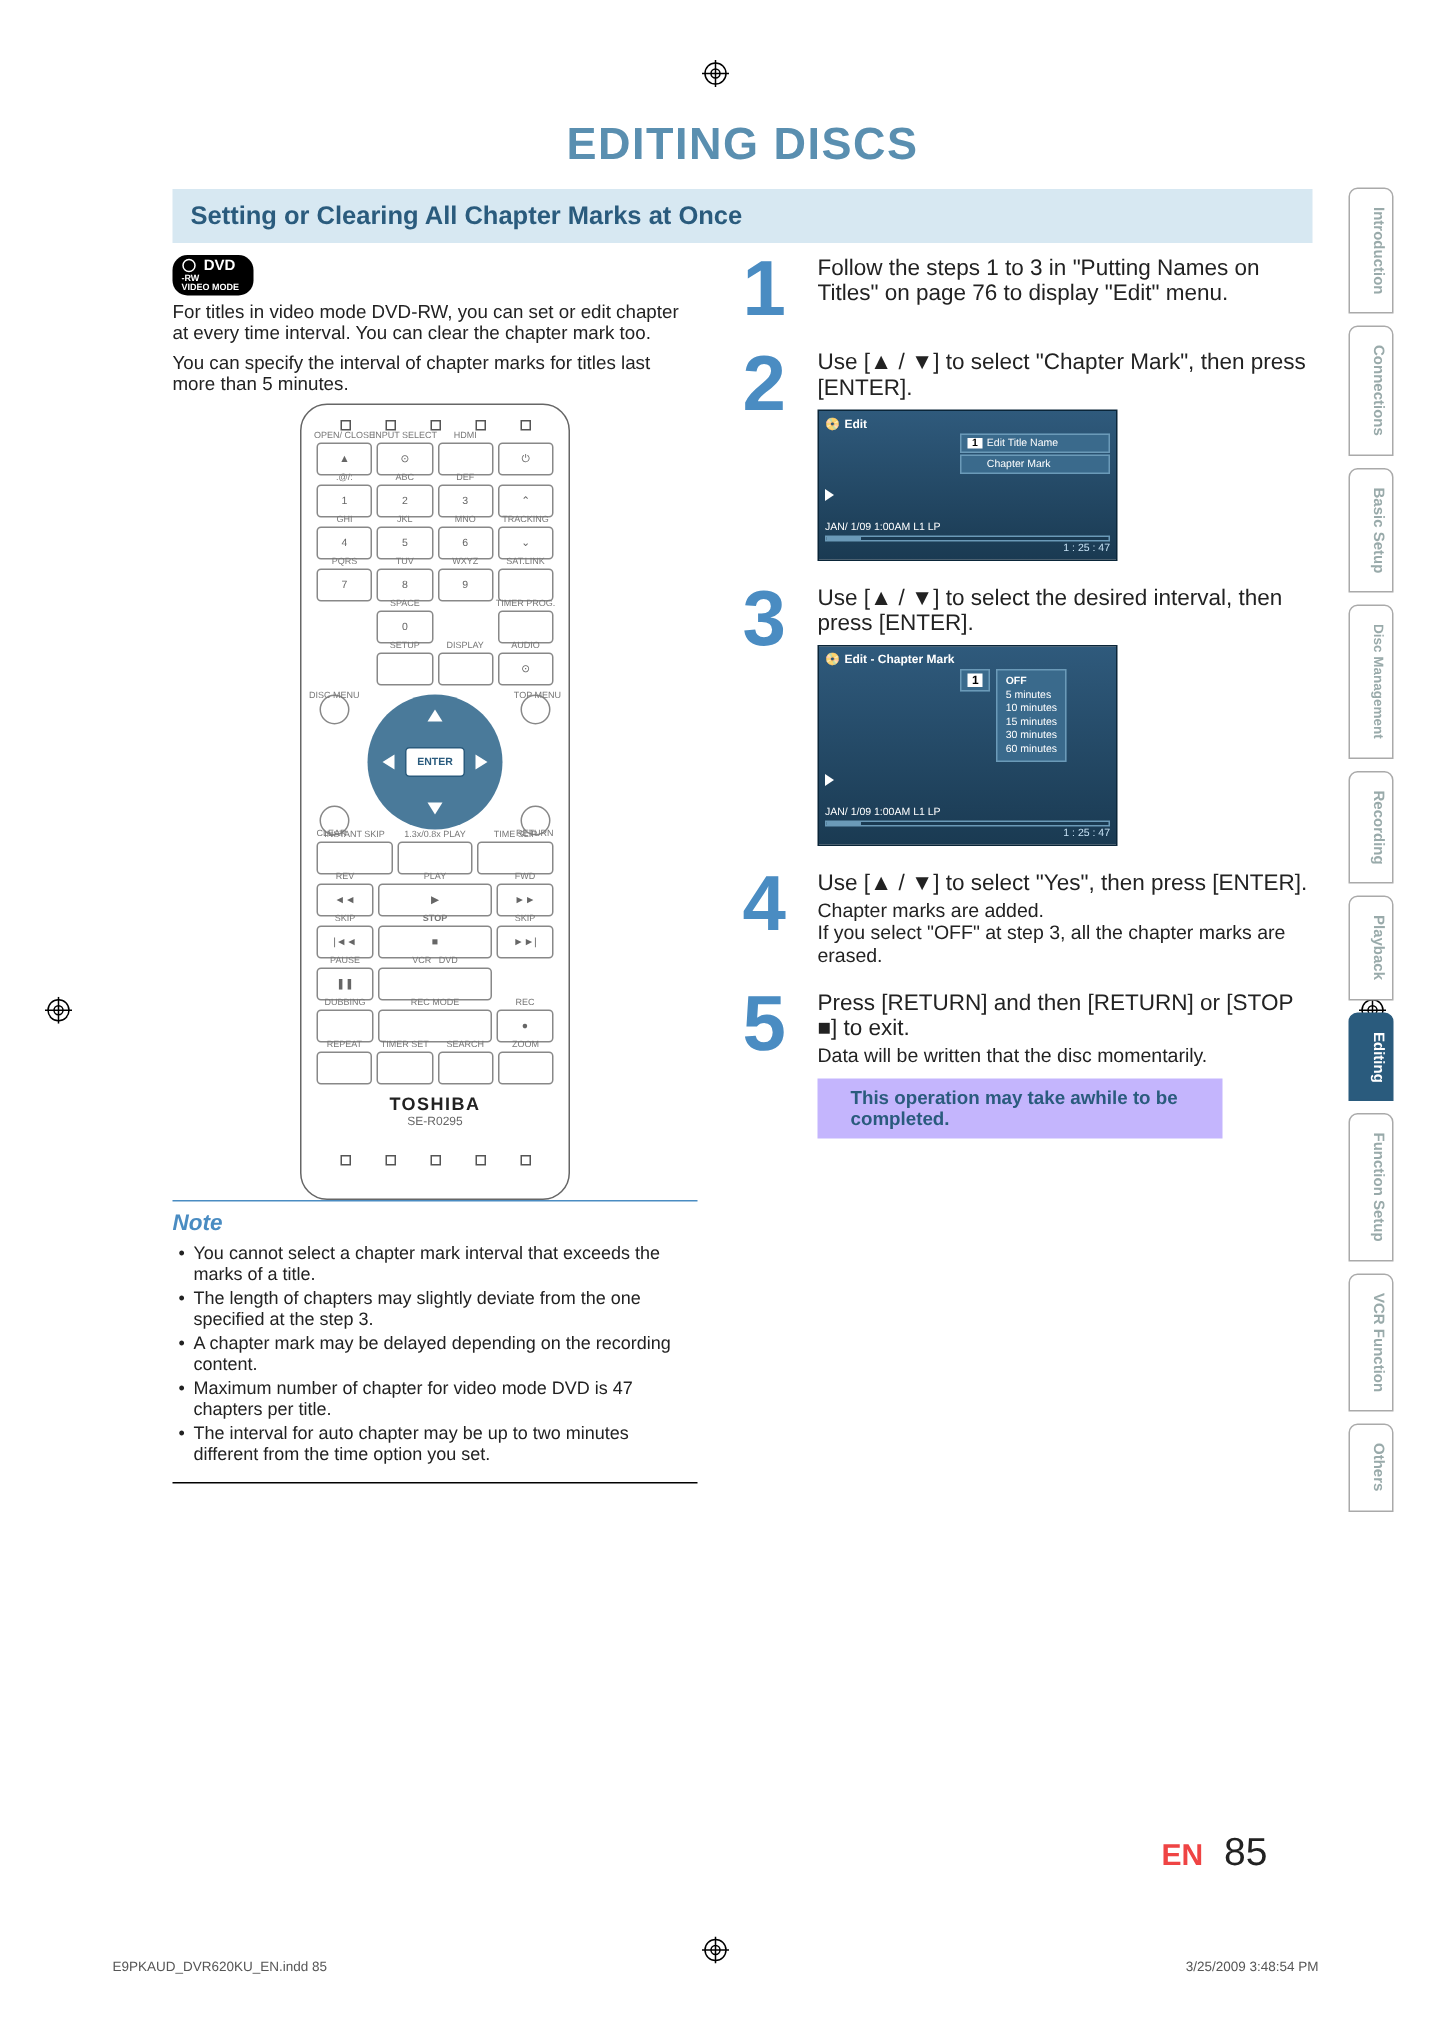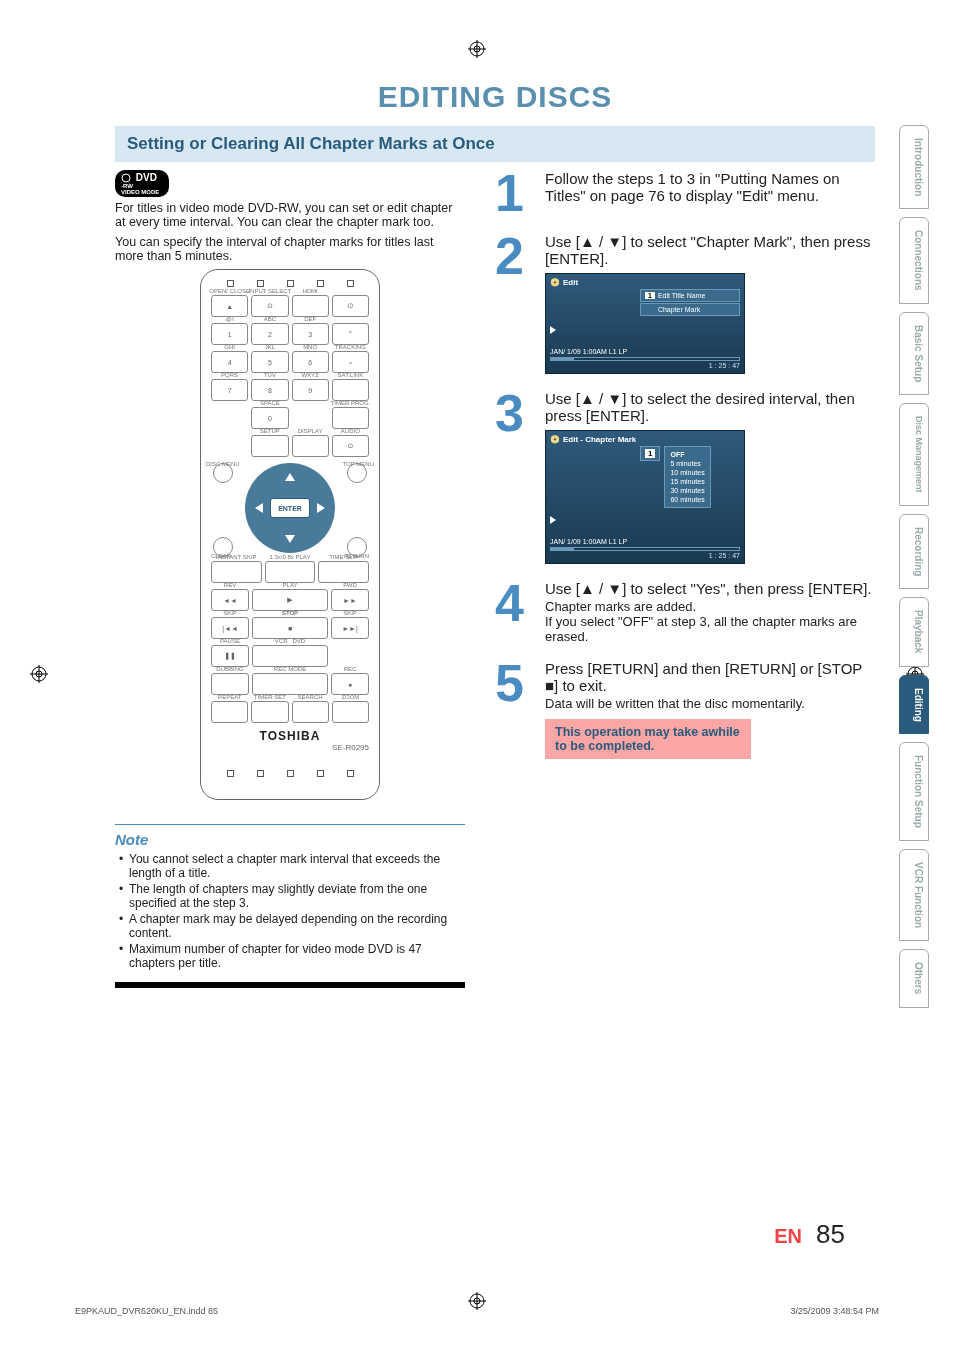--- a/index.html
+++ b/index.html
@@ -112,21 +112,21 @@
   .corner-btn.tl { top:0; left:2px; }
   .corner-btn.tr { top:0; right:2px; }
   .corner-btn.bl { bottom:0; left:2px; }
   .corner-btn.br { bottom:0; right:2px; }
 
   .play-rows .keygrid { grid-template-columns: 1fr 2fr 1fr; }
   .play-rows .key.wide { width:auto; }
   .three-col { grid-template-columns: repeat(3, 1fr); }
   .four-col { grid-template-columns: repeat(4, 1fr); }
   .brand { text-align:center; font-weight:900; letter-spacing:1px; font-size:12px; margin-top:6px; }
-  .model { text-align:right; font-size:8px; color:#666; }
+  .model { text-align:center; font-size:8px; color:#666; }
 
   
   .step { display:flex; gap:10px; margin-bottom:16px; }
   .step-num {
     font-size: 52px;
     font-weight: 800;
     color: #4a8cc2;
     line-height: 0.9;
     flex: 0 0 40px;
   }
@@ -153,34 +153,33 @@
   .osd .status { margin-top:12px; font-size:7px; }
   .osd .bar { height:4px; background:#1a3a52; border:1px solid #6b9ab8; position:relative; margin-top:2px; }
   .osd .bar .fill { position:absolute; left:0; top:0; bottom:0; width:12%; background:#6b9ab8; }
   .osd .time { text-align:right; font-size:7px; color:#c7e2f5; margin-top:1px; }
   .osd .opts { background:#3a6a8c; border:1px solid #6b9ab8; padding:3px 5px; margin-left:90px; font-size:7px; }
   .osd .opts div { line-height:1.3; }
   .osd .opts .sel { font-weight:700; }
   .osd .play-tri { width:0; height:0; border-top:4px solid transparent; border-bottom:4px solid transparent; border-left:6px solid #fff; display:inline-block; margin-top:8px; }
 
   .note-box {
-    margin-top: 24px;
     border-top: 1px solid #4a8cc2;
-    border-bottom: 6px solid #000000;
+    border-bottom: 1px solid #000000;
     padding: 6px 0 10px;
   }
   .note-box h3 { color:#4a8cc2; font-style:italic; font-size:15px; margin-bottom:4px; }
   .note-box ul { list-style:none; padding-left:4px; font-size:12px; }
   .note-box li { position:relative; padding-left:10px; margin-bottom:2px; }
   .note-box li::before { content:"•"; position:absolute; left:0; }
 
   .tip-box {
-    background:#fca5a5; padding:6px 10px; margin-top:8px;
+    background:#c4b5fd; padding:6px 22px; margin-top:8px;
     font-weight:700; color:#2a5b7d; font-size:12.5px;
-    width: 206px;
+    width: 270px;
   }
 
   .page-footer {
     position:absolute;
     bottom: 20px; right: 40px;
     display:flex; align-items:baseline; gap:14px;
   }
   .page-footer .lang { font-size:20px; font-weight:800; color:#ef4444; }
   .page-footer .pnum { font-size:26px; font-weight:400; }
 
@@ -447,24 +446,25 @@
               <div class="ir-dot"></div>
               <div class="ir-dot"></div>
               <div class="ir-dot"></div>
             </div>
         </div>
       </div>
 
       <div class="note-box">
         <h3>Note</h3>
         <ul>
-          <li>You cannot select a chapter mark interval that exceeds the length of a title.</li>
+          <li>You cannot select a chapter mark interval that exceeds the marks of a title.</li>
           <li>The length of chapters may slightly deviate from the one specified at the step 3.</li>
           <li>A chapter mark may be delayed depending on the recording content.</li>
           <li>Maximum number of chapter for video mode DVD is 47 chapters per title.</li>
+          <li>The interval for auto chapter may be up to two minutes different from the time option you set.</li>
         </ul>
       </div>
     </div>
 
     <div class="col-right">
 
       <div class="step">
         <div class="step-num">1</div>
         <div class="step-body">
           <div class="step-head">Follow the steps 1 to 3 in "Putting Names on Titles" on page 76 to display "Edit" menu.</div>

